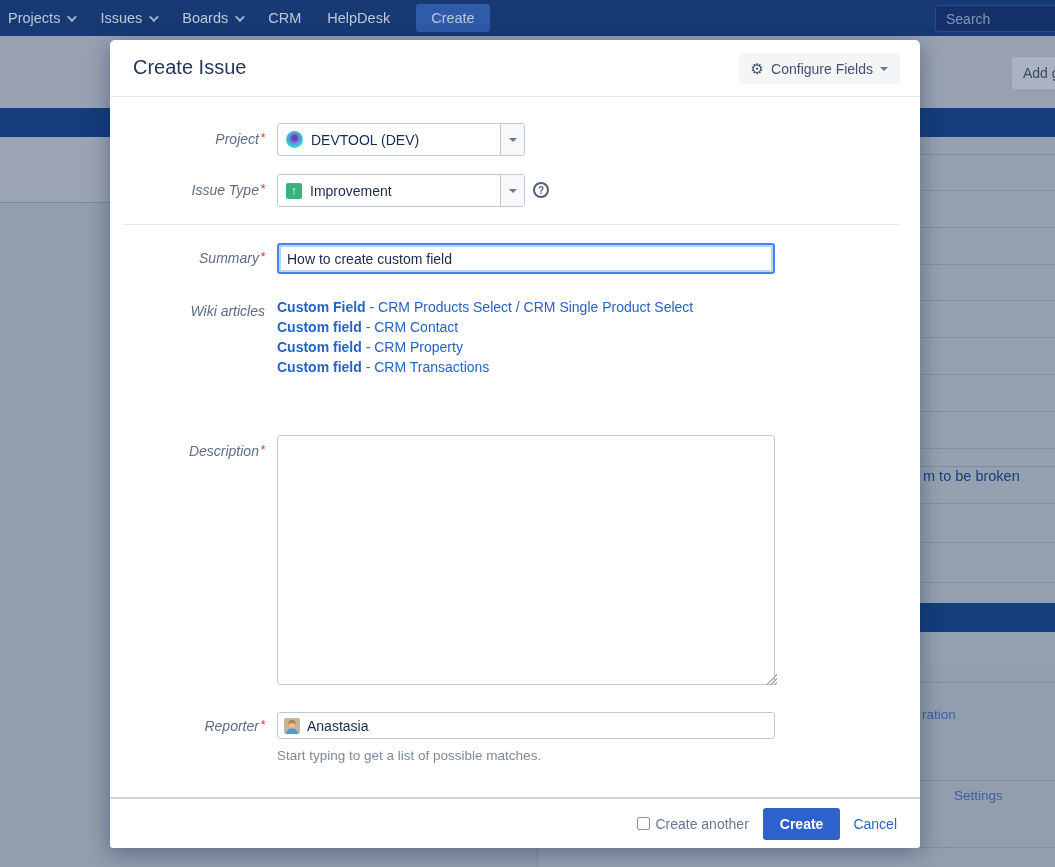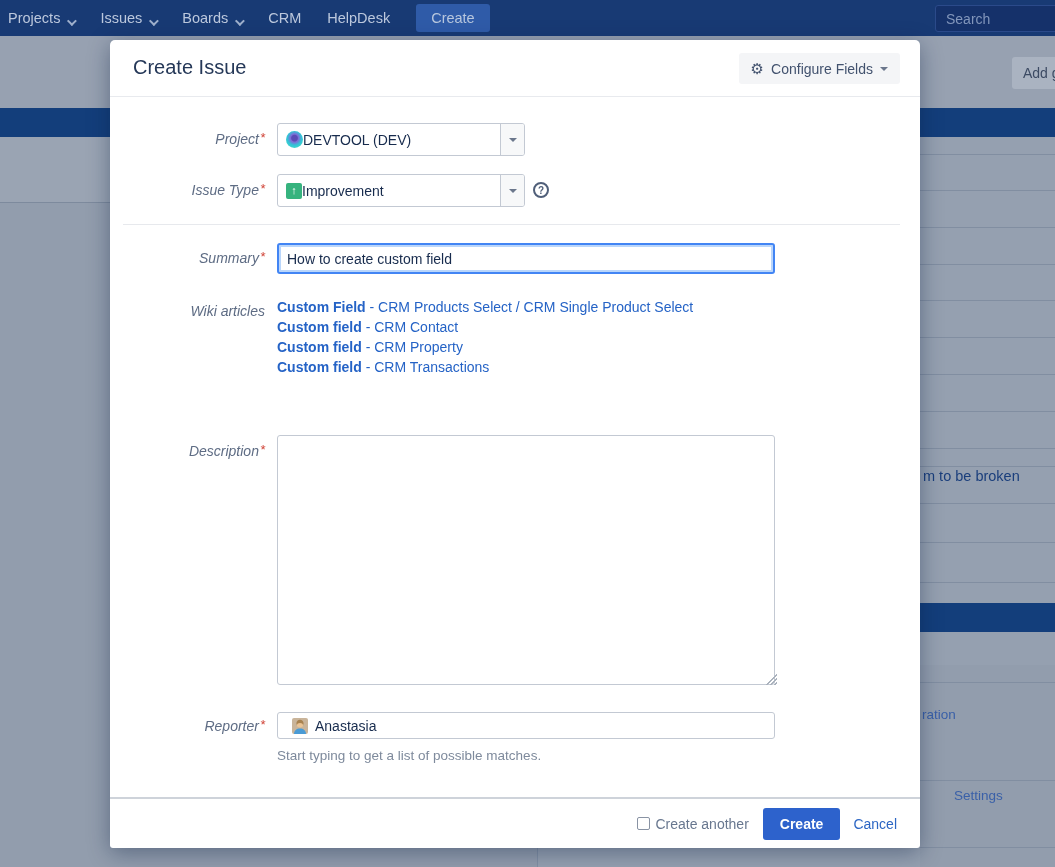--- a/index.html
+++ b/index.html
@@ -3,21 +3,21 @@
 <meta charset="utf-8">
 <style>
   * { margin:0; padding:0; box-sizing:border-box; }
   html,body { width:1055px; height:867px; }
   body { font-family:"Liberation Sans","DejaVu Sans",sans-serif; overflow:hidden; }
   .screen { position:relative; width:1055px; height:867px; overflow:hidden; background:#929dad; }
 
   
   .nav { position:absolute; top:0; left:0; width:1055px; height:36px; background:#183a74; display:flex; align-items:center; }
   .nav-items { display:flex; align-items:center; gap:26px; padding-left:8px; }
-  .nav-item { display:flex; align-items:flex-end; gap:7px; color:#bcc8dd; font-size:14.5px; cursor:pointer; }
+  .nav-item { display:flex; align-items:center; gap:7px; color:#bcc8dd; font-size:14.5px; cursor:pointer; }
   .chev { width:7px; height:7px; border-right:2px solid #9fb0cc; border-bottom:2px solid #9fb0cc; transform:rotate(45deg) translateY(-2px); }
   .nav-create { margin-left:26px; height:28px; padding:0 15px; background:#2f5ba8; border:none; border-radius:3px; color:#b8c7de; font-size:14.5px; font-family:inherit; cursor:pointer; }
   .nav-search { position:absolute; left:935px; top:5px; width:130px; height:27px; background:#15316a; border:1px solid #2b4a8a; border-radius:3px; color:#8296bb; font-size:14px; padding:0 10px; font-family:inherit; outline:none; }
   .nav-search::placeholder { color:#8296bb; }
 
   
   .bg-header { position:absolute; top:36px; left:0; width:1055px; height:72px; background:#97a1b1; }
   .add-gadget { position:absolute; left:1012px; top:21px; width:70px; height:32px; background:#aab3c1; border:none; border-radius:3px; color:#3c4a63; font-size:14px; font-family:inherit; text-align:left; padding-left:11px; }
   .bg-blueband { position:absolute; top:108px; left:0; width:1055px; height:29px; background:#133e7b; }
   .bg-left-panel { position:absolute; top:137px; left:0; width:110px; height:66px; background:#9aa4b3; border-bottom:1px solid #7d8a9d; }
@@ -36,39 +36,39 @@
   .cfg-btn { position:absolute; right:20px; top:13px; height:31px; background:#f4f5f7; border:none; border-radius:3px; display:flex; align-items:center; gap:7px; padding:0 12px; color:#42526e; font-size:14px; font-family:inherit; cursor:pointer; }
   .gear { font-size:15px; color:#42526e; line-height:1; }
   .tri-down { width:0; height:0; border-left:4px solid transparent; border-right:4px solid transparent; border-top:4px solid #6b778c; }
 
   .row { position:absolute; left:0; width:810px; }
   .lbl { position:absolute; left:0; width:155px; text-align:right; font-size:14px; color:#5e6c84; white-space:nowrap;font-style:italic; }
   .req { color:#d04437; font-size:13px; position:relative; top:-2px; margin-left:1px; }
   .ctl { position:absolute; left:167px; top:0; }
 
   .sel { display:flex; width:248px; height:33px; border:1px solid #c3c9d3; border-radius:3px; background:#fff; cursor:pointer; }
-  .sel-main { flex:1; display:flex; align-items:center; padding-left:8px; font-size:14px; color:#172b4d; }
+  .sel-main { flex:1; display:flex; align-items:center; gap:8px; padding-left:8px; font-size:14px; color:#172b4d; }
   .sel-caret { width:24px; border-left:1px solid #c3c9d3; background:#f7f8f9; display:flex; align-items:center; justify-content:center; border-radius:0 2px 2px 0; }
   .proj-avatar { width:17px; height:17px; border-radius:50%; background:radial-gradient(circle at 50% 42%, #5b4bb5 0 22%, #7e6cd8 30%, #31c5d6 55%, #43d6cd 80%, #3aa8c9 100%); }
   .impr-icon { width:16px; height:16px; border-radius:2px; background:#36b37e; color:#fff; font-size:11px; font-weight:bold; display:flex; align-items:center; justify-content:center; line-height:1; }
   .help-icon { position:absolute; left:423px; top:8px; width:16px; height:16px; border:2px solid #505f79; border-radius:50%; color:#505f79; font-size:10px; font-weight:bold; display:flex; align-items:center; justify-content:center; cursor:pointer; }
 
   .divider { position:absolute; left:13px; top:184px; width:777px; height:1px; background:#e7e9ed; }
 
   .txt-input { width:498px; height:31px; border:2px solid #4285f4; border-radius:3px; box-shadow:inset 0 0 0 2px rgba(130,180,248,.55); font-size:14px; color:#172b4d; padding:0 8px; font-family:inherit; outline:none; }
 
   .wiki-links { position:absolute; left:167px; top:0; display:flex; flex-direction:column; }
   .wiki-link { font-size:14px; line-height:20px; color:#2563c6; text-decoration:none; white-space:nowrap; }
   .wiki-link b { font-weight:bold; }
 
   .desc-area { width:498px; height:250px; border:1px solid #c3c9d3; border-radius:3px; resize:none; font-family:inherit; font-size:14px; color:#172b4d; padding:6px 8px; outline:none; position:relative; }
   .resize-grip { position:absolute; left:656px; top:239px; width:11px; height:11px; background:
       linear-gradient(135deg, transparent 0 50%, #aab2bd 50% 57%, transparent 57% 68%, #aab2bd 68% 75%, transparent 75% 86%, #aab2bd 86% 93%, transparent 93%); pointer-events:none; }
 
-  .reporter-field { width:498px; height:27px; border:1px solid #c3c9d3; border-radius:3px; display:flex; align-items:center; gap:7px; padding-left:14px; font-size:14px; color:#172b4d; background:#fff; cursor:text; }
+  .reporter-field { width:498px; height:27px; border:1px solid #c3c9d3; border-radius:3px; display:flex; align-items:center; gap:7px; padding-left:6px; font-size:14px; color:#172b4d; background:#fff; cursor:text; }
   .rep-avatar { width:16px; height:16px; border-radius:2px; overflow:hidden; flex:none; }
   .hint { position:absolute; left:167px; top:708px; font-size:13.5px; color:#7e8a9c; }
 
   .modal-footer { position:absolute; left:0; bottom:0; width:810px; height:51px; border-top:2px solid #ced3da; display:flex; align-items:center; justify-content:flex-end; padding-right:23px; border-radius:0 0 3px 3px; background:#fff; }
   .chk { width:13px; height:13px; border:1px solid #8993a4; border-radius:2px; background:#fff; appearance:none; -webkit-appearance:none; margin:0; cursor:pointer; }
   .chk-label { font-size:14px; color:#68778f; margin-left:5px; }
   .create-btn { margin-left:14px; height:32px; padding:0 17px; background:#2d62cc; color:#fff; font-size:14px; font-weight:bold; border:none; border-radius:3px; font-family:inherit; cursor:pointer; }
   .cancel-link { margin-left:13px; font-size:14px; color:#2c66c4; text-decoration:none; cursor:pointer; }
 </style>
 </head>

